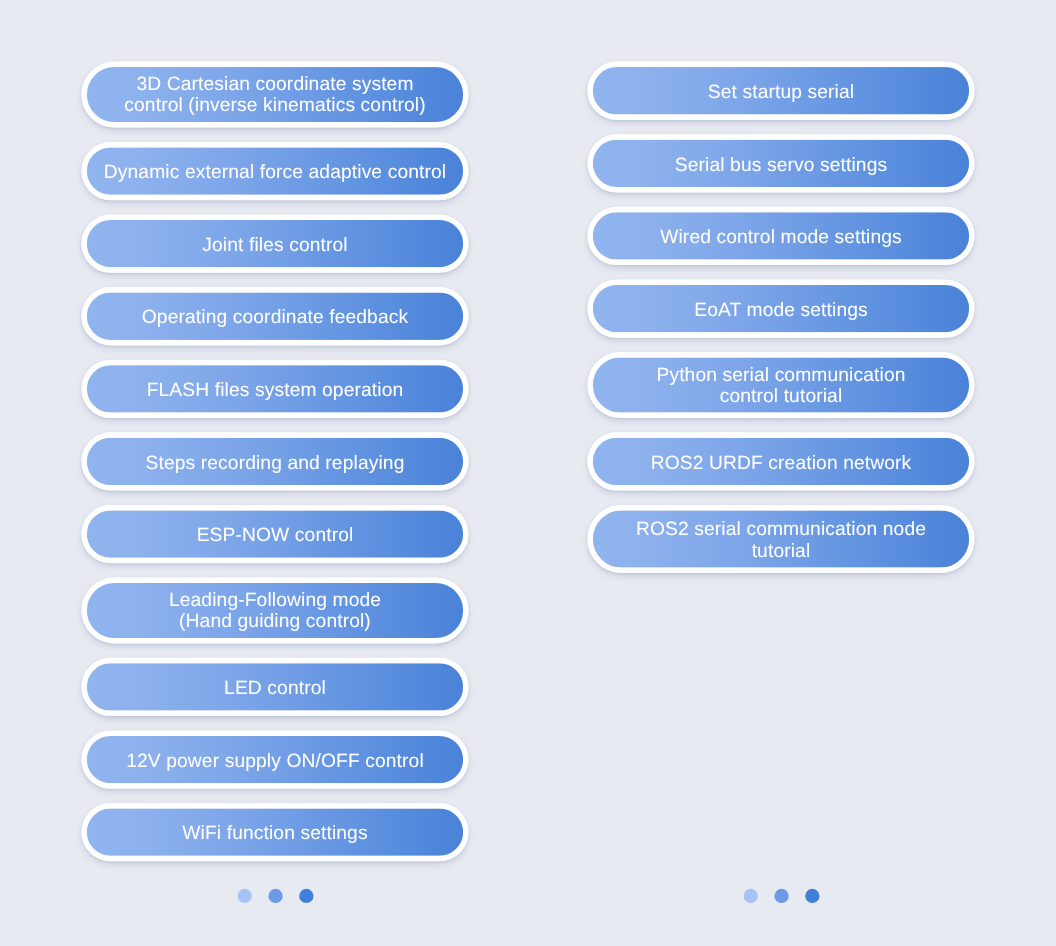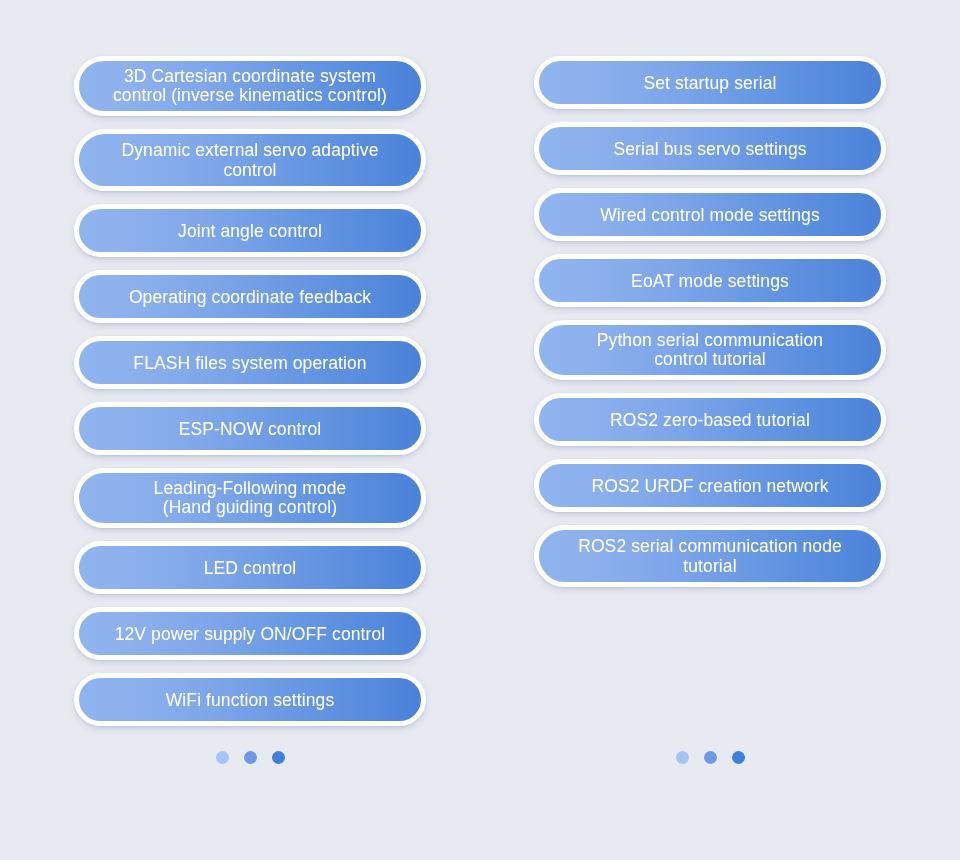--- a/index.html
+++ b/index.html
@@ -115,30 +115,33 @@
 <div class="board">
 
   <div class="columns">
 
     <div class="column" id="left-col">
         <div class="pill two-line">
           <span class="pill-label">3D Cartesian coordinate system
 control (inverse kinematics control)</span>
         </div>
         <div class="pill">
-          <span class="pill-label">Dynamic external servo adaptive control</span>
-        </div>
-        <div class="pill">
-          <span class="pill-label">Joint angle control</span>
+          <span class="pill-label">Dynamic external force adaptive control</span>
+        </div>
+        <div class="pill">
+          <span class="pill-label">Joint files control</span>
         </div>
         <div class="pill">
           <span class="pill-label">Operating coordinate feedback</span>
         </div>
         <div class="pill">
           <span class="pill-label">FLASH files system operation</span>
+        </div>
+        <div class="pill">
+          <span class="pill-label">Steps recording and replaying</span>
         </div>
         <div class="pill">
           <span class="pill-label">ESP-NOW control</span>
         </div>
         <div class="pill two-line">
           <span class="pill-label">Leading-Following mode
 (Hand guiding control)</span>
         </div>
         <div class="pill">
           <span class="pill-label">LED control</span>
@@ -160,23 +163,20 @@
         </div>
         <div class="pill">
           <span class="pill-label">Wired control mode settings</span>
         </div>
         <div class="pill">
           <span class="pill-label">EoAT mode settings</span>
         </div>
         <div class="pill two-line">
           <span class="pill-label">Python serial communication
 control tutorial</span>
-        </div>
-        <div class="pill">
-          <span class="pill-label">ROS2 zero-based tutorial</span>
         </div>
         <div class="pill">
           <span class="pill-label">ROS2 URDF creation network</span>
         </div>
         <div class="pill">
           <span class="pill-label">ROS2 serial communication node tutorial</span>
         </div>
       </div>
 
   </div>

